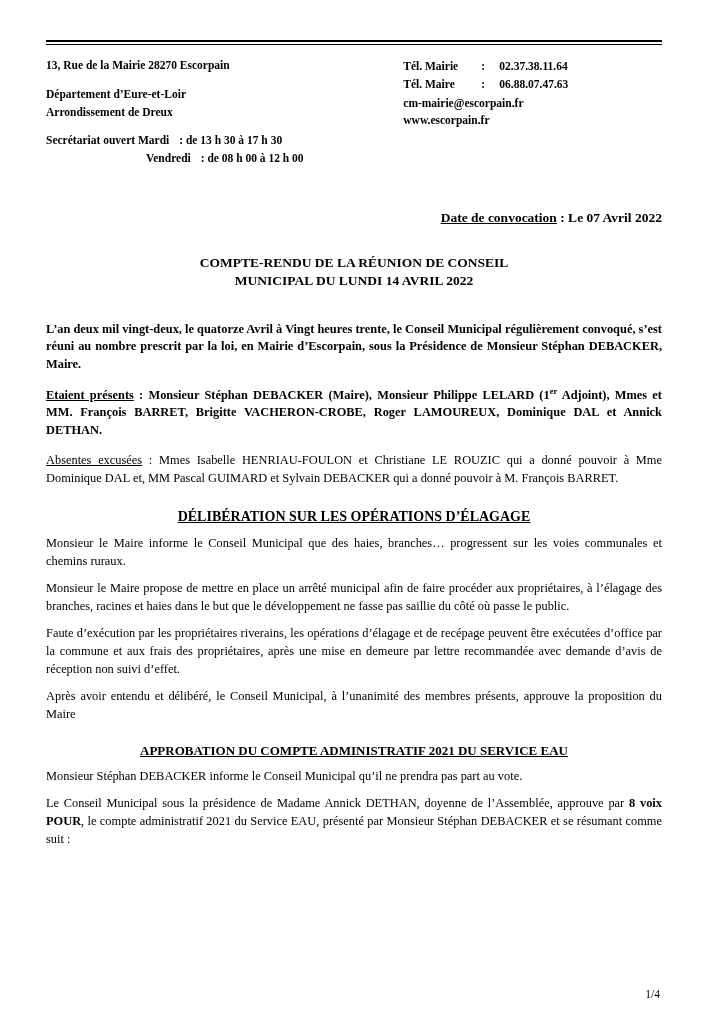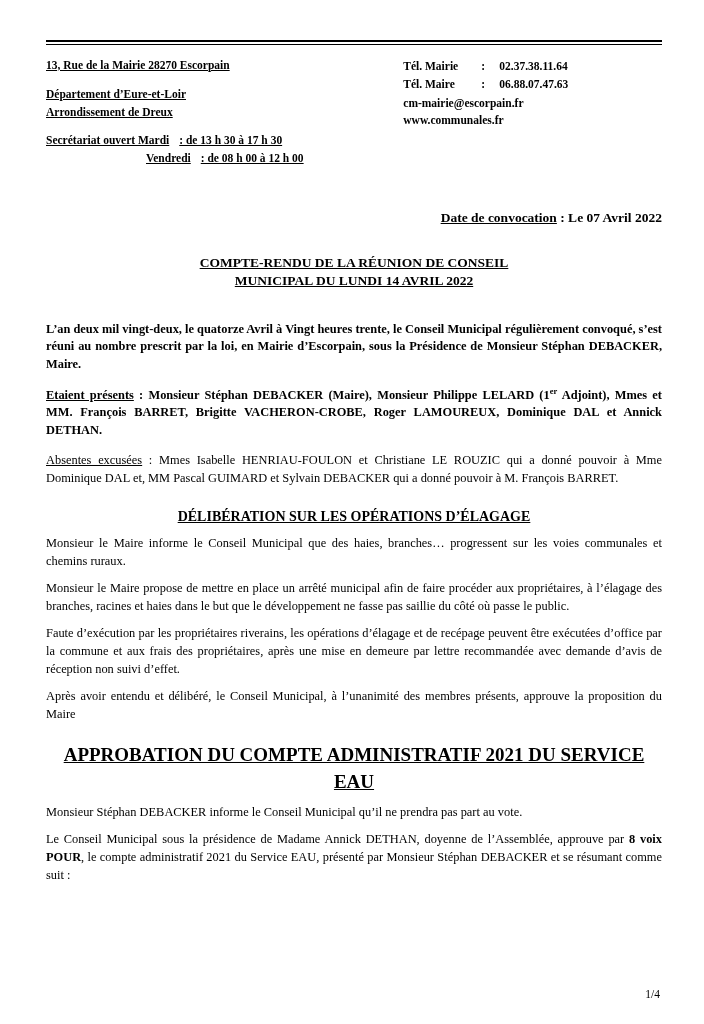--- a/index.html
+++ b/index.html
@@ -39,21 +39,21 @@
   }
 
   .head-grid {
     display: flex;
     justify-content: space-between;
     align-items: flex-start;
     font-size: 11.5px;
     font-weight: bold;
     line-height: 1.55;
   }
-  .head-left { width: 56%; text-decoration: underline; }
+  .head-left { width: 56%; }
   .head-right { width: 42%; padding-top: 1px; }
 
   .head-left .addr-line { margin-bottom: 11px; }
   .head-left .dept-line { margin-bottom: 0px; }
   .head-left .arr-line { margin-bottom: 11px; }
 
   .hours-row {
     display: flex;
   }
   .hours-label { white-space: nowrap; }
@@ -84,21 +84,20 @@
   }
   .convocation .u { text-decoration: underline; }
 
   
   .doc-title {
     text-align: center;
     font-weight: bold;
     font-size: 13.5px;
     line-height: 1.35;
     margin-top: 28px;
-    text-decoration: underline;
   }
 
   
   .body-block {
     margin-top: 30px;
     font-size: 12.4px;
     line-height: 1.42;
   }
   .bold { font-weight: bold; }
   .u { text-decoration: underline; }
@@ -111,21 +110,21 @@
 
   
   .section-head {
     font-weight: bold;
     font-size: 14px;
     margin: 20px 0 8px 0;
     text-decoration: underline;
     text-align: center;
   }
   .section-head.small {
-    font-size: 19px;
+    font-size: 13px;
     margin: 18px 0 8px 0;
   }
   .sec-body p {
     text-align: justify;
     margin: 0 0 9px 0;
     font-size: 12.4px;
     line-height: 1.45;
   }
 
   
@@ -163,21 +162,21 @@
         <span class="tel-label">Tél. Mairie</span>
         <span class="tel-colon">:</span>
         <span class="tel-num">02.37.38.11.64</span>
       </div>
       <div class="tel-row">
         <span class="tel-label">Tél. Maire</span>
         <span class="tel-colon">:</span>
         <span class="tel-num">06.88.07.47.63</span>
       </div>
       <div class="mail-line">cm-mairie@escorpain.fr</div>
-      <div class="web-line">www.communales.fr</div>
+      <div class="web-line">www.escorpain.fr</div>
     </div>
   </div>
 
   <div class="convocation">
     <span class="u">Date de convocation</span><span> : Le 07 Avril 2022</span>
   </div>
 
   <div class="doc-title">
     <div>COMPTE-RENDU DE LA RÉUNION DE CONSEIL</div>
     <div>MUNICIPAL DU LUNDI 14 AVRIL 2022</div>

